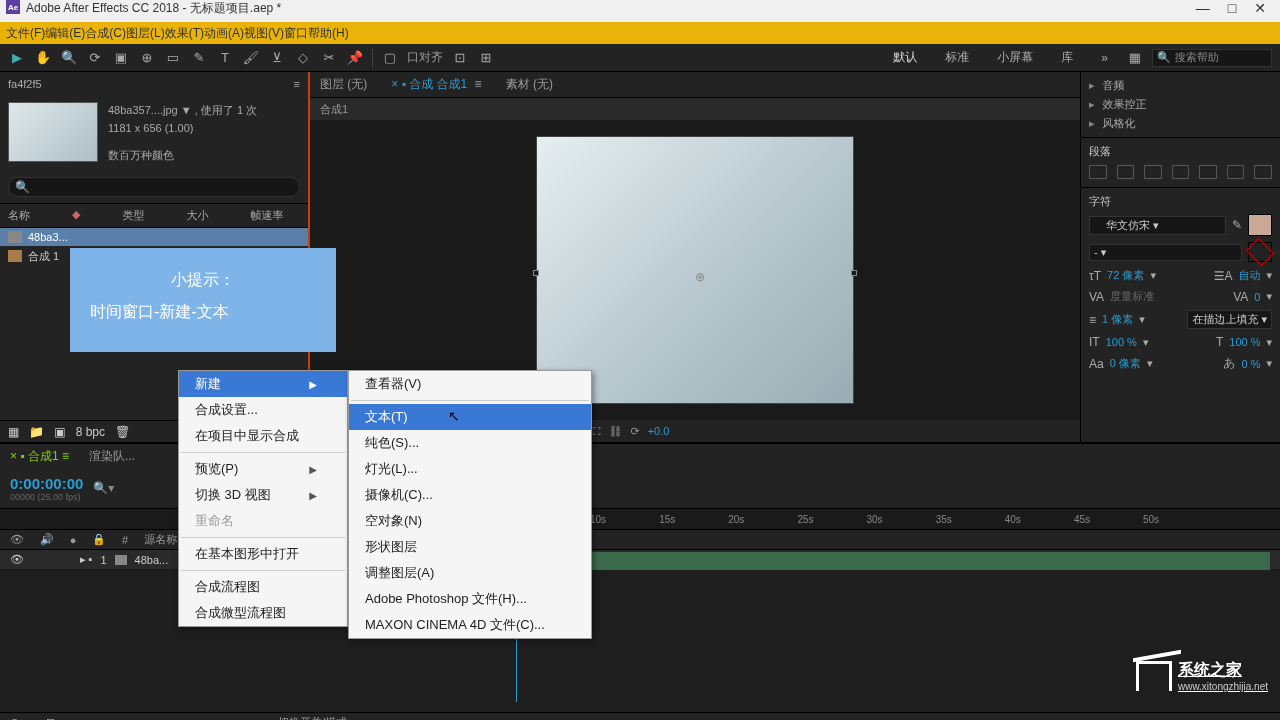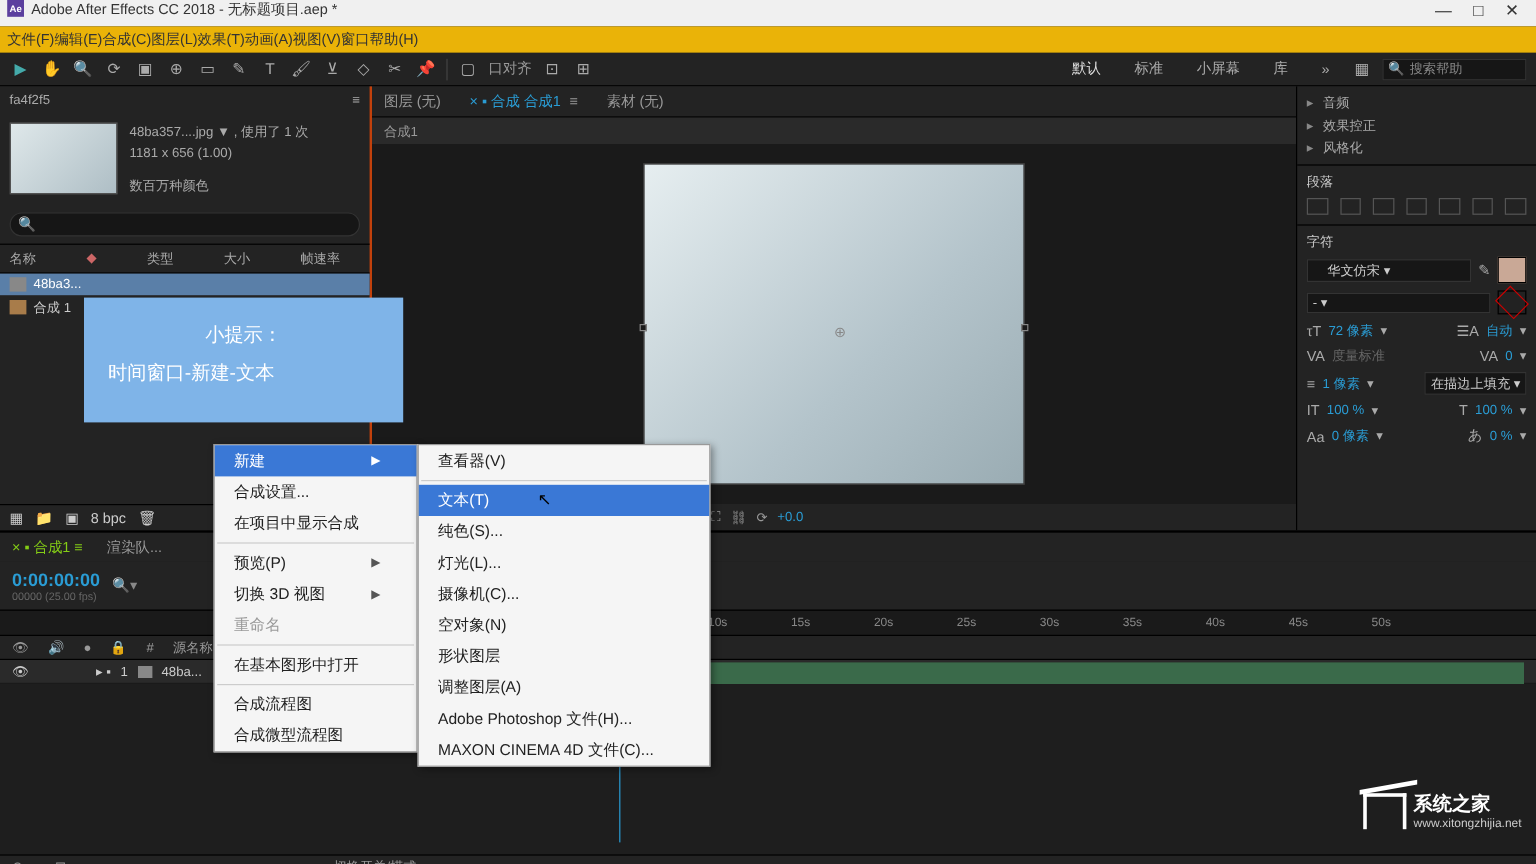--- a/index.html
+++ b/index.html
@@ -89,21 +89,21 @@
 
 .ctxmenu { position:absolute; background:#f5f5f5; border:1px solid #999; box-shadow:2px 2px 6px rgba(0,0,0,0.4); font-size:13px; color:#222;}
 .ctxmenu .item { padding:4px 30px 4px 16px; white-space:nowrap; display:flex; justify-content:space-between; align-items:center; gap:30px;}
 .ctxmenu .item.highlight { background:#3a78d6; color:#fff;}
 .ctxmenu .item.disabled { color:#999;}
 .ctxmenu .sep { height:1px; background:#ccc; margin:3px 2px;}
 .ctxmenu .arrow { font-size:10px; color:#555;}
 .ctxmenu .item.highlight .arrow { color:#fff;}
 
 
-.watermark { position:absolute; right:12px; bottom:28px; display:flex; align-items:center; gap:6px; color:#fff; font-size:16px;}
+.watermark { position:absolute; right:12px; bottom:28px; display:flex; align-items:center; gap:6px; color:#fff; font-size:16px;text-decoration:underline;}
 .watermark .logo { width:36px; height:30px; border:3px solid #fff; border-bottom:none; position:relative;}
 .watermark .logo::before{ content:''; position:absolute; left:-6px; top:-10px; width:48px; height:10px; background:transparent; border-top:4px solid #fff; transform:skewY(-10deg);}
 .watermark .sub { font-size:10px; color:#ccc;}
 
 .cursor { position:absolute; left:448px; top:408px; font-size:14px; color:#000; pointer-events:none;}
 </style>
 </head>
 <body>
 
 <div class="titlebar">

